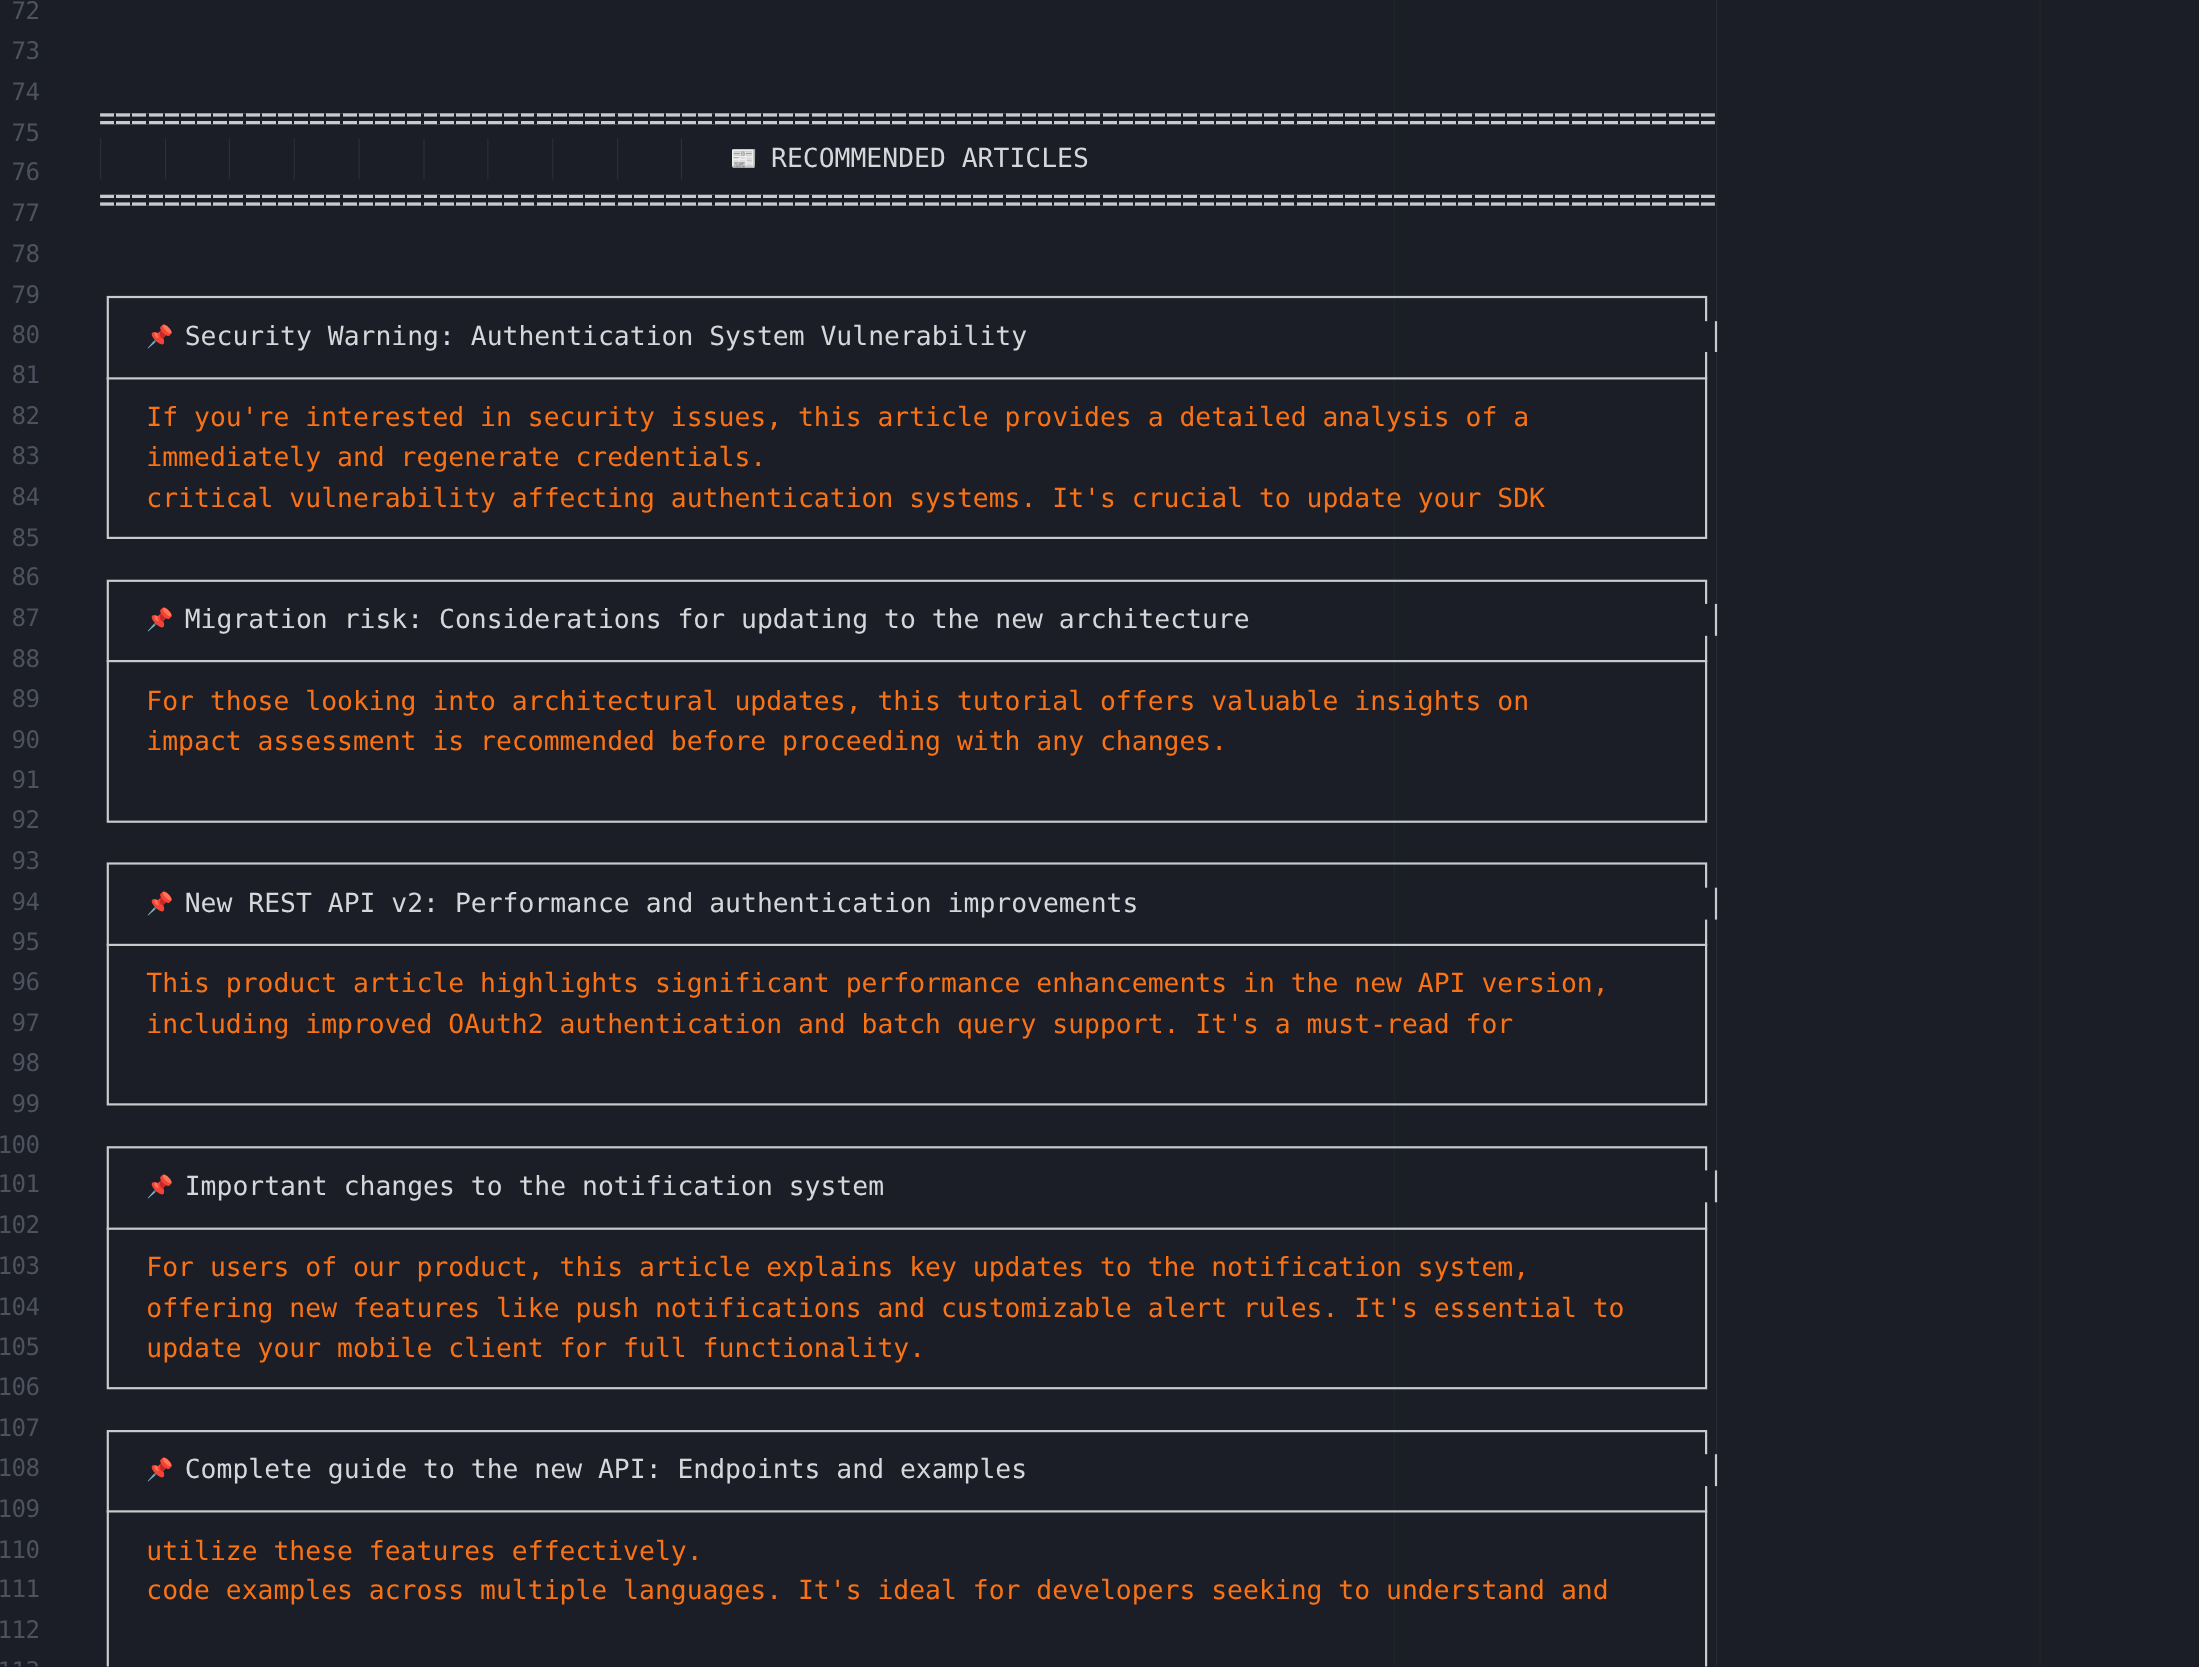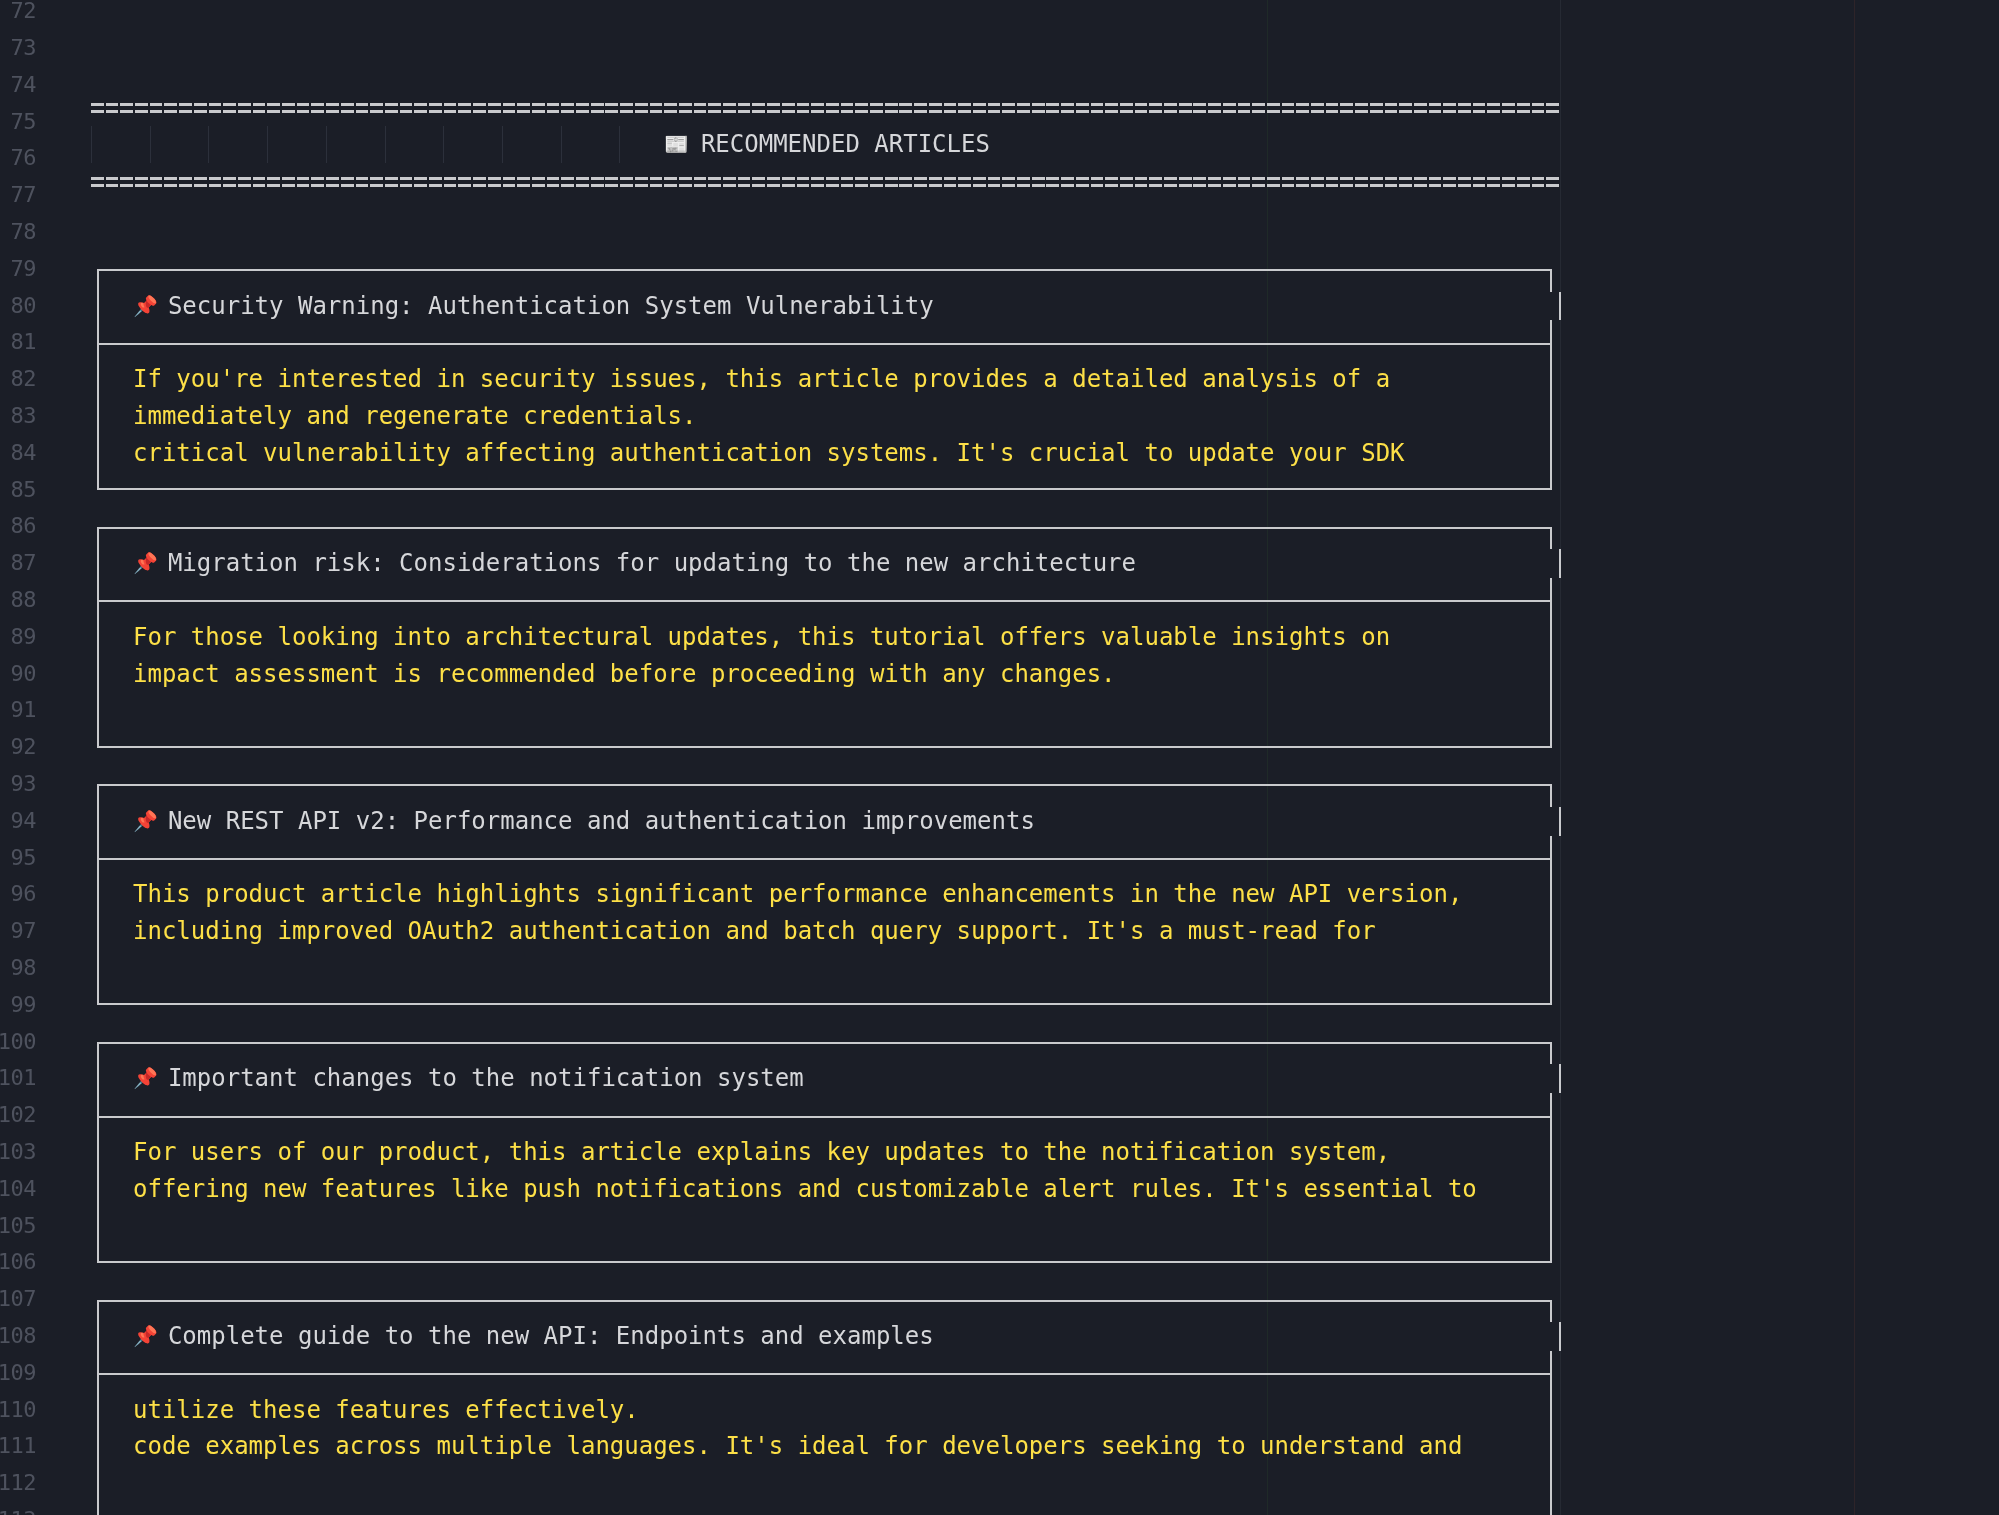--- a/index.html
+++ b/index.html
@@ -42,21 +42,21 @@
     border: 2px solid #c9cacd;
   }
   .card-divider { position: absolute; left: 0; width: 1455px; height: 2px; background: #c9cacd; }
   .title-bar { position: absolute; width: 2px; background: #c9cacd; }
   .card-title {
     position: absolute; left: 36px; height: 36.8px; line-height: 36.8px;
     font-size: 24px; color: #d6d7da; white-space: pre; display: flex; align-items: center;
   }
   .pin { font-size: 20px; margin-right: 10px; }
   .card-body {
-    position: absolute; left: 36px; font-size: 24px; color: #fde047;
+    position: absolute; left: 36px; font-size: 24px; color: #f97316;
     line-height: 36.8px; white-space: pre;
   }
 </style>
 </head>
 <body>
 
 <div class="editor">
   <div class="ruler" style="left:1267px;background:#1f2a28;"></div>
   <div class="ruler" style="left:1560px;background:#262a33;"></div>
   <div class="ruler" style="left:1854px;background:#2e2429;"></div>
@@ -144,21 +144,21 @@
         <div style="position: absolute; left: 1452px; width: 4px; background: rgb(27, 30, 39); top: 40.8px; height: 28.8px;"></div>
         <div class="card-title" style="top: 36.8px;"><span class="pin">📌</span><span>New REST API v2: Performance and authentication improvements</span></div>
         <div class="card-body" style="top: 110.4px;"><div>This product article highlights significant performance enhancements in the new API version,</div><div>including improved OAuth2 authentication and batch query support. It's a must-read for</div></div>
       </div>
       <div class="card" style="top: 1023.6px; height: 257.6px;">
         <div class="card-frame" style="top: 18.4px; height: 220.8px;"></div>
         <div class="card-divider" style="top: 92px;"></div>
         <div class="title-bar" style="left: 1462px; top: 40.8px; height: 28.8px; box-shadow: rgb(27, 30, 39) 0px 0px 0px 0px;"></div>
         <div style="position: absolute; left: 1452px; width: 4px; background: rgb(27, 30, 39); top: 40.8px; height: 28.8px;"></div>
         <div class="card-title" style="top: 36.8px;"><span class="pin">📌</span><span>Important changes to the notification system</span></div>
-        <div class="card-body" style="top: 110.4px;"><div>For users of our product, this article explains key updates to the notification system,</div><div>offering new features like push notifications and customizable alert rules. It's essential to</div></div>
+        <div class="card-body" style="top: 110.4px;"><div>For users of our product, this article explains key updates to the notification system,</div><div>offering new features like push notifications and customizable alert rules. It's essential to</div><div>update your mobile client for full functionality.</div></div>
       </div>
       <div class="card" style="top: 1281.2px; height: 257.6px;">
         <div class="card-frame" style="top: 18.4px; height: 220.8px;"></div>
         <div class="card-divider" style="top: 92px;"></div>
         <div class="title-bar" style="left: 1462px; top: 40.8px; height: 28.8px; box-shadow: rgb(27, 30, 39) 0px 0px 0px 0px;"></div>
         <div style="position: absolute; left: 1452px; width: 4px; background: rgb(27, 30, 39); top: 40.8px; height: 28.8px;"></div>
         <div class="card-title" style="top: 36.8px;"><span class="pin">📌</span><span>Complete guide to the new API: Endpoints and examples</span></div>
         <div class="card-body" style="top: 110.4px;"><div>utilize these features effectively.</div><div>code examples across multiple languages. It's ideal for developers seeking to understand and</div></div>
       </div>
     </div>

